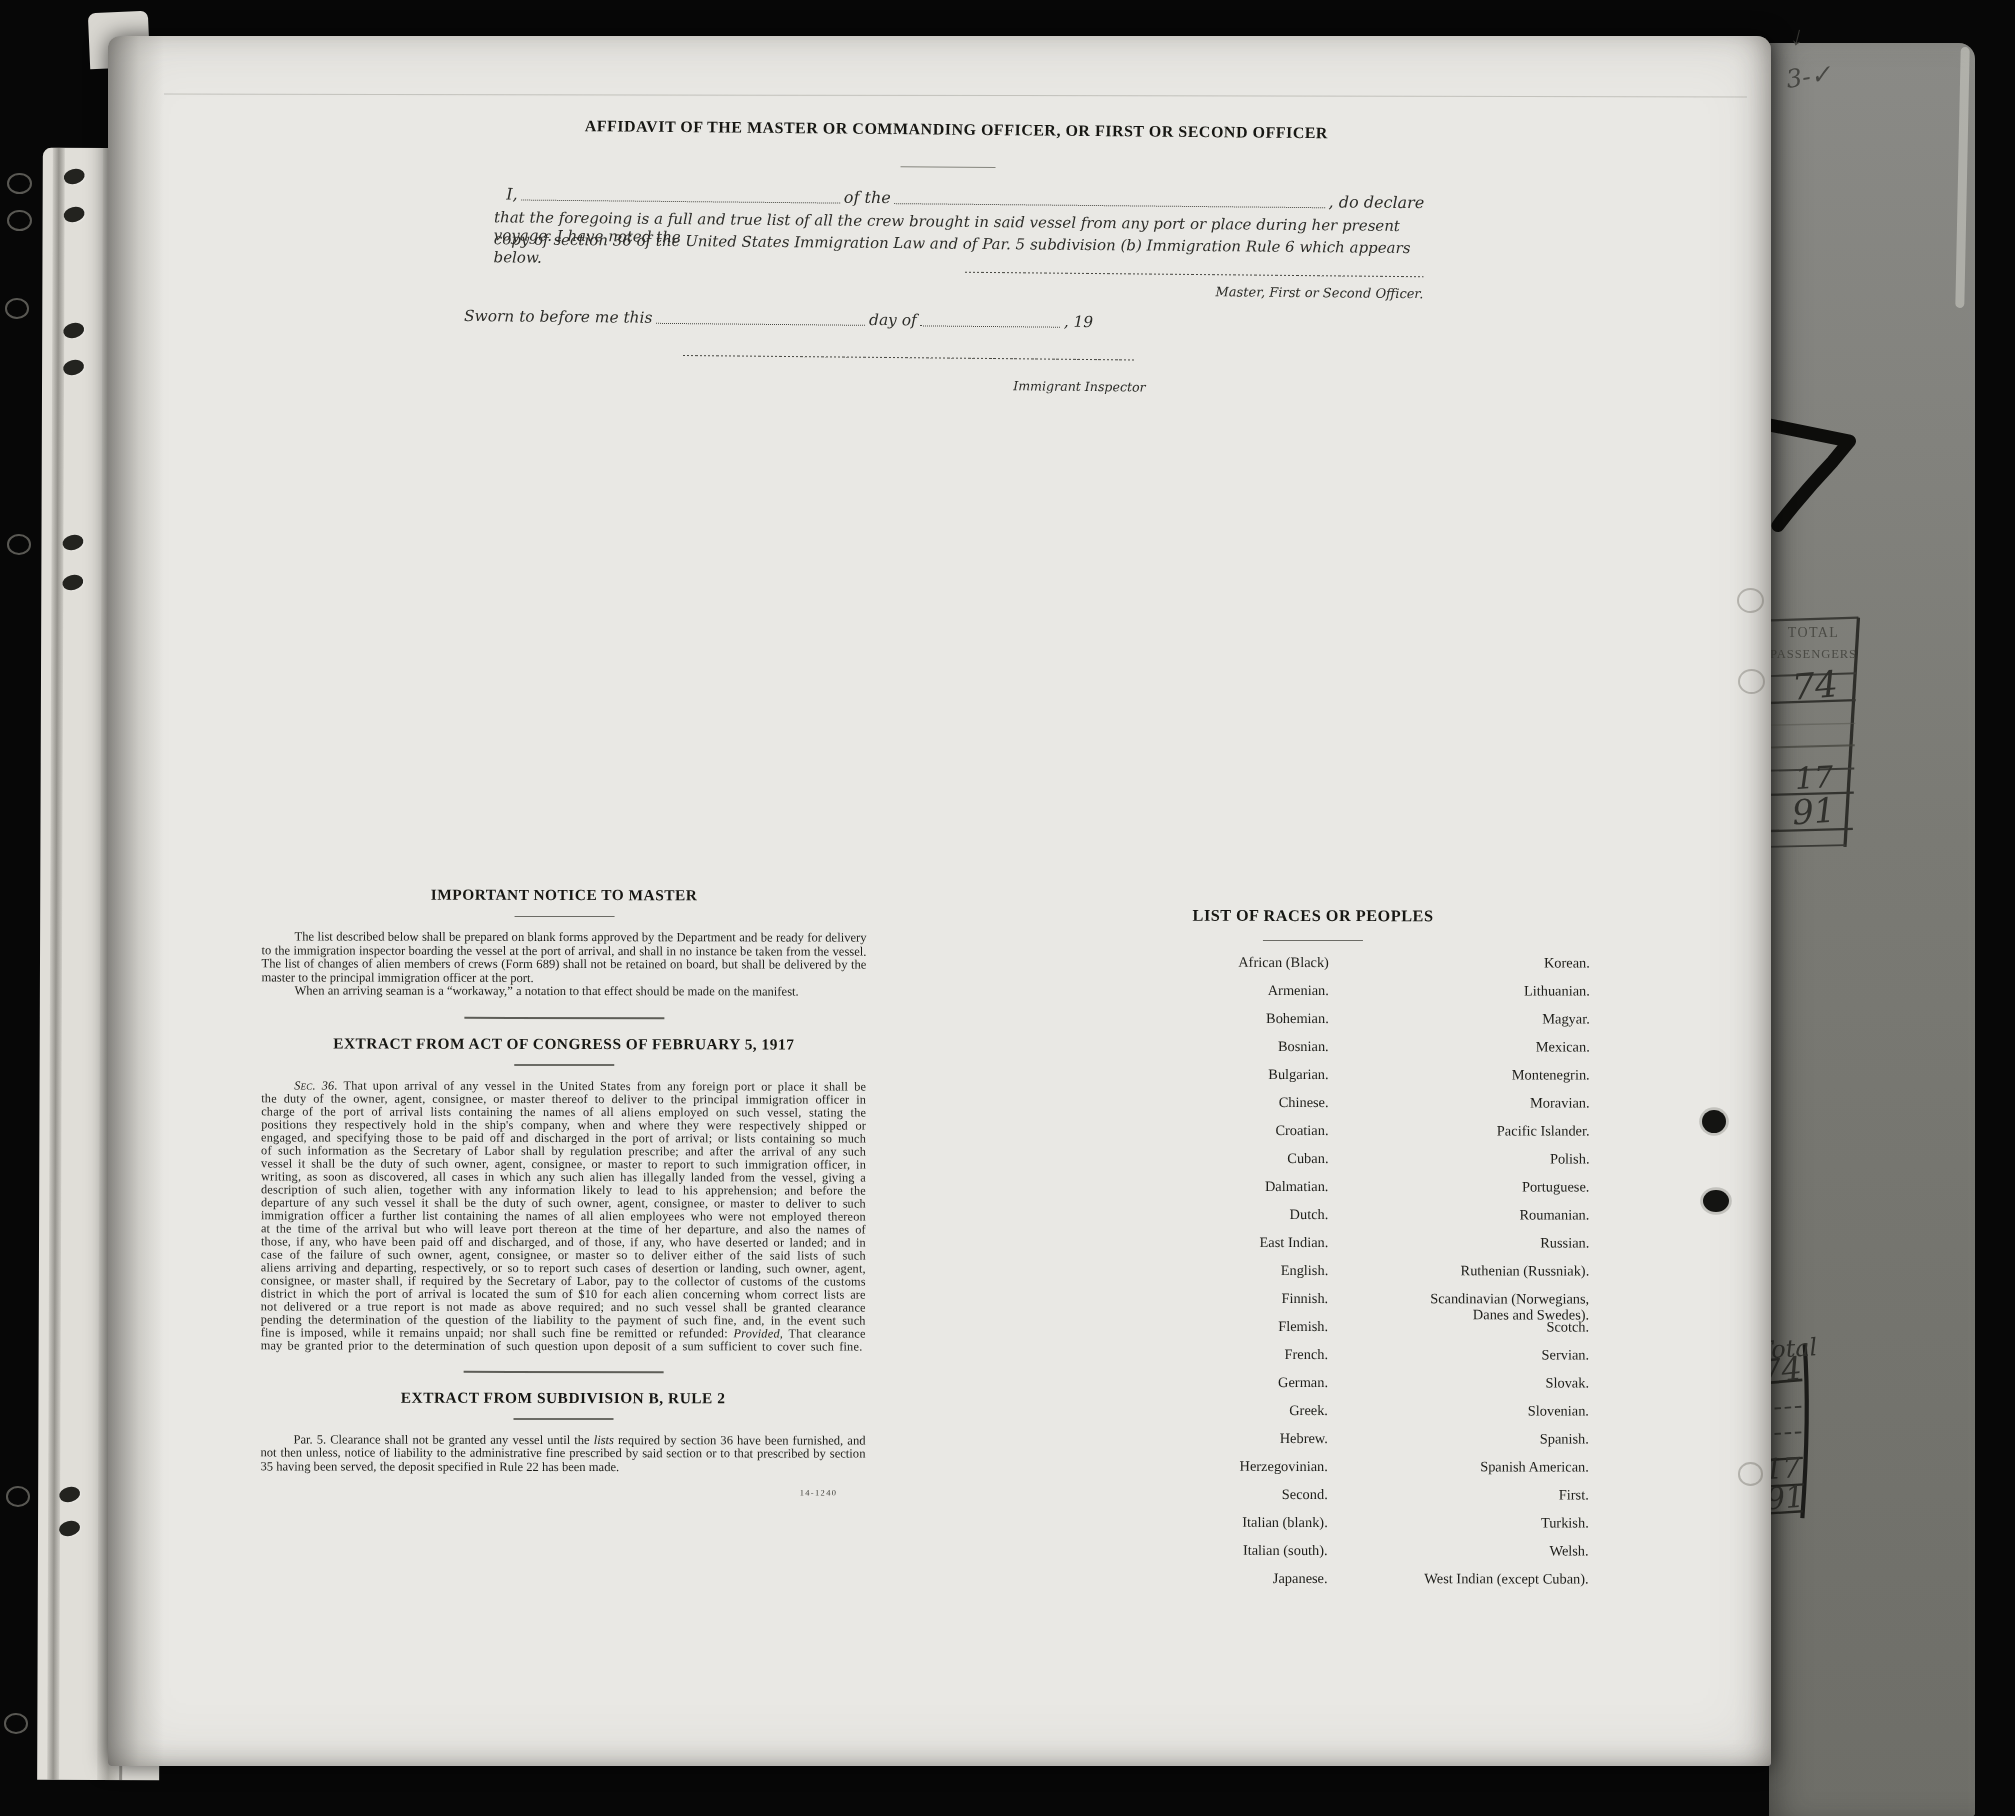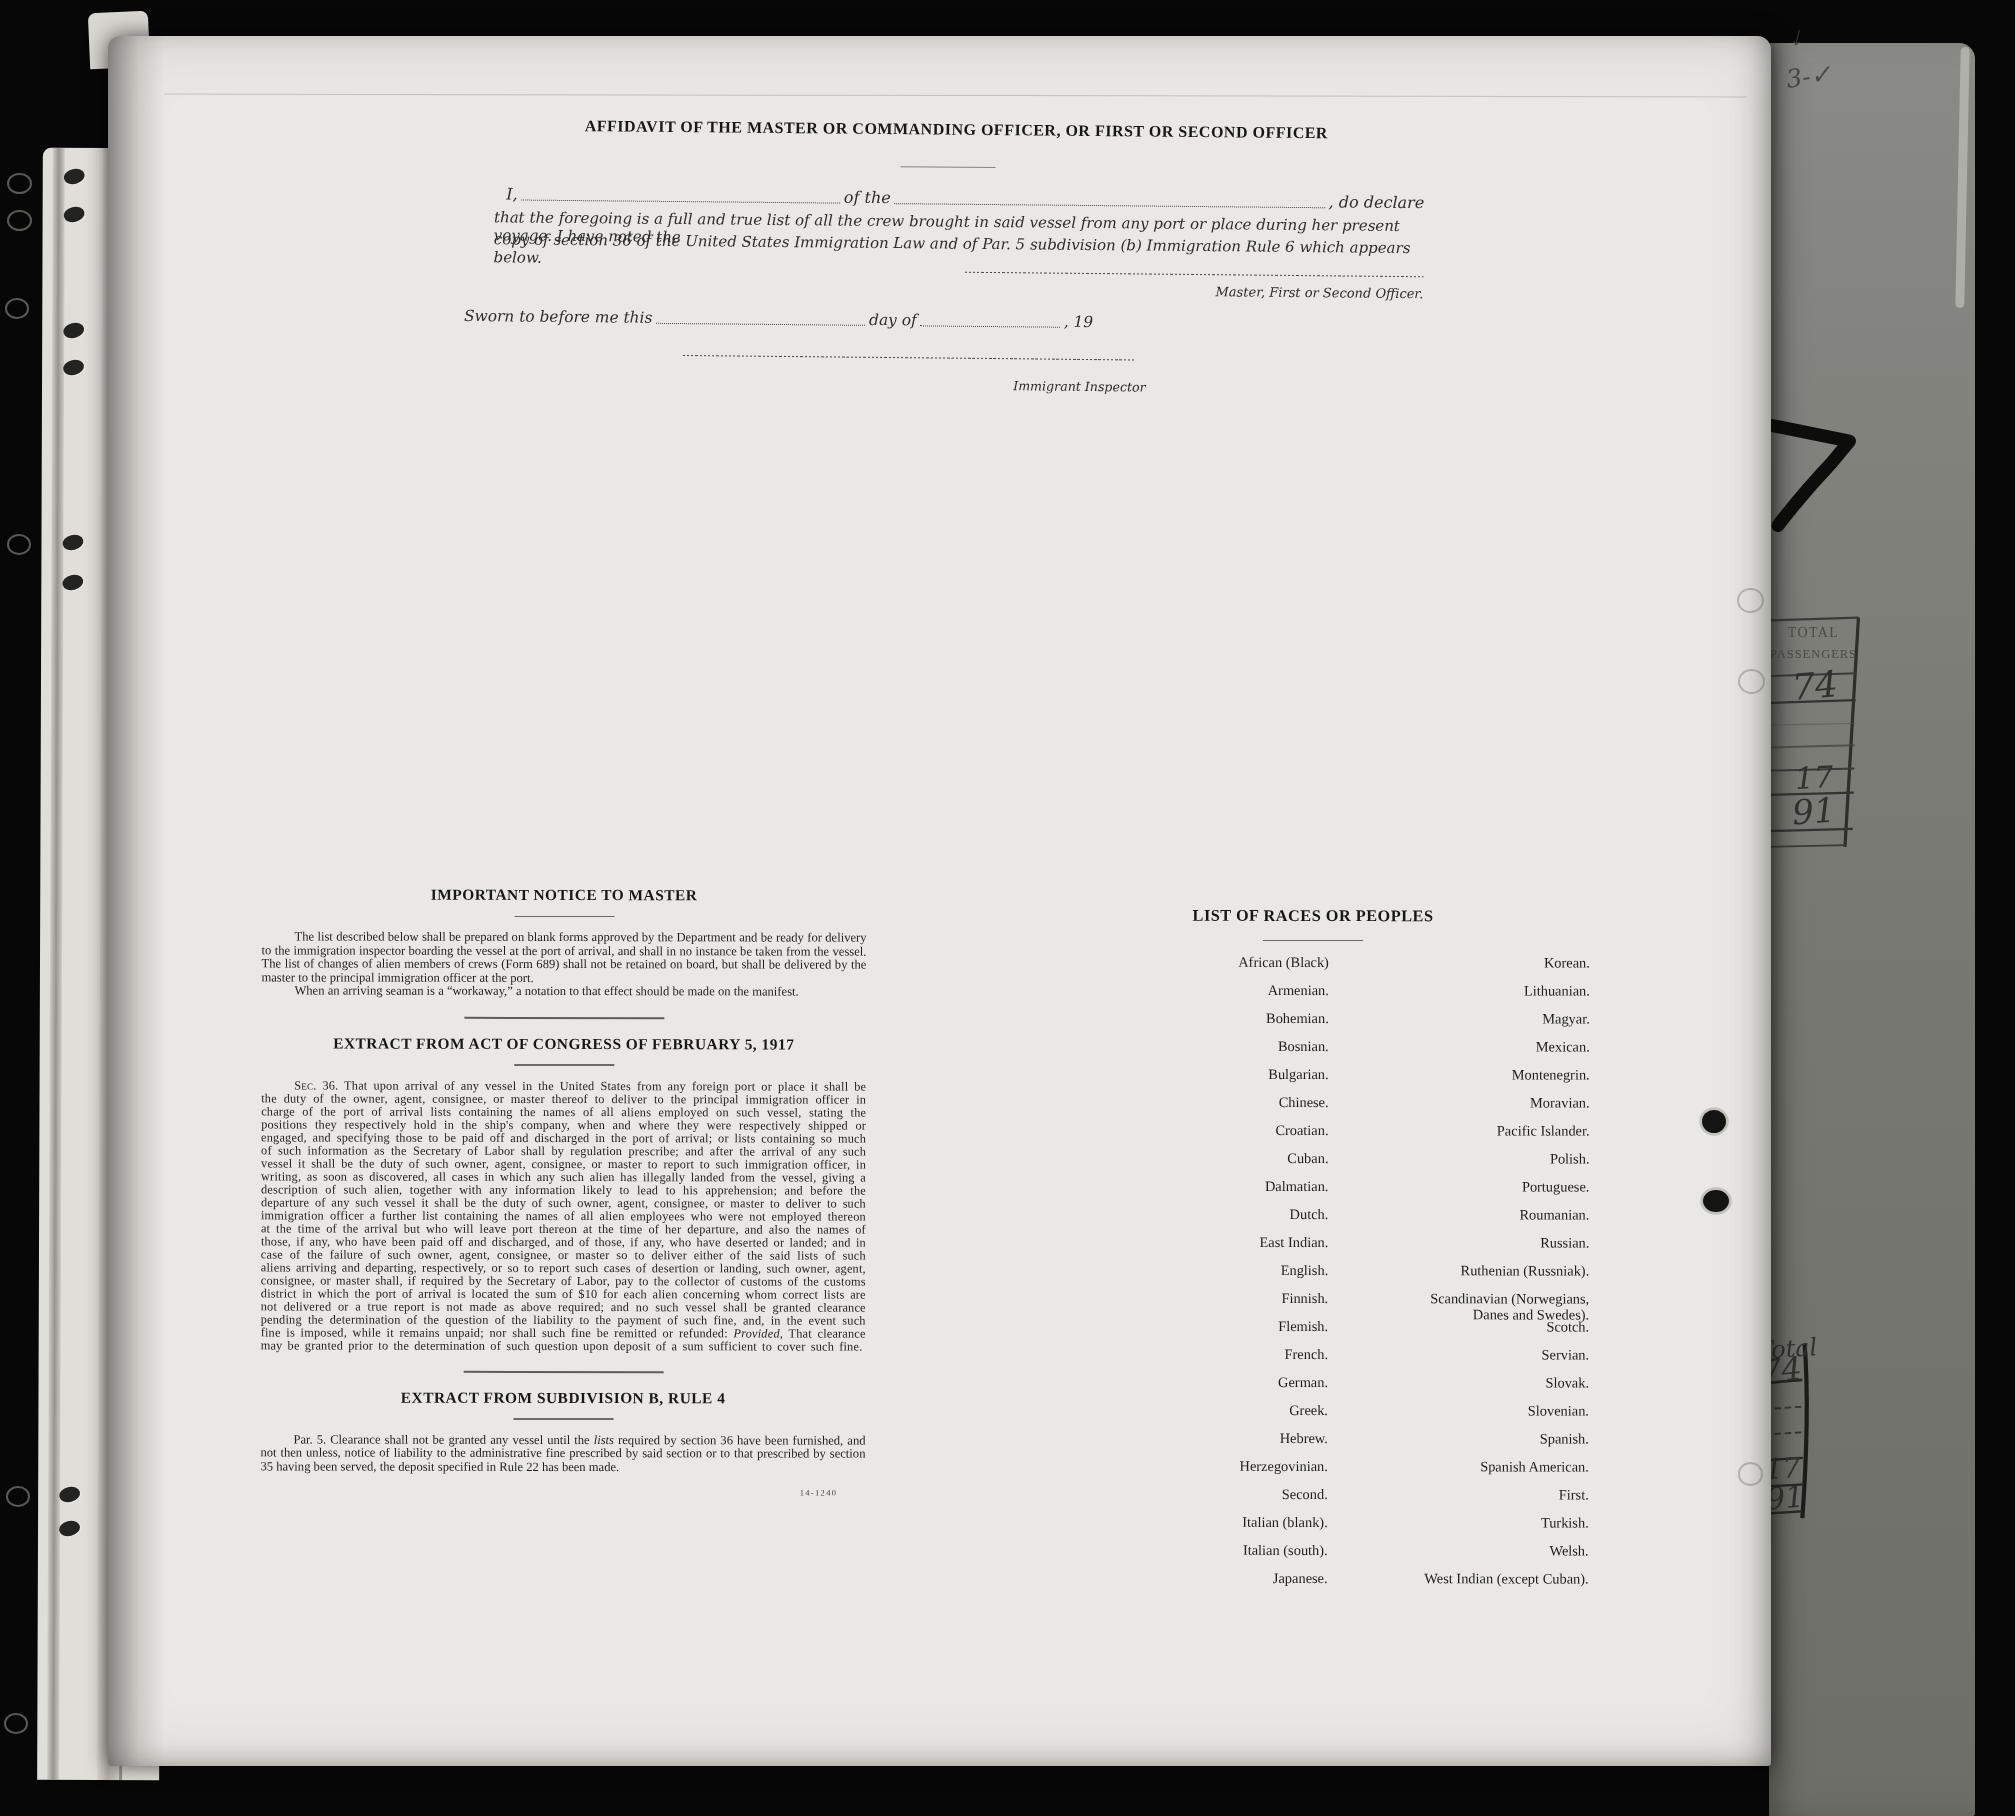--- a/index.html
+++ b/index.html
@@ -30,21 +30,21 @@
   .behind-edge{position:absolute;left:164px;top:95px;width:1583px;height:1.4px;background:rgba(110,108,100,.3);
                transform:rotate(.1deg);}
 
   
   .hand{font-family:"DejaVu Serif","Liberation Serif",serif;font-style:italic;color:#2c2c28;}
   .heading{font-weight:bold;text-align:center;letter-spacing:0.5px;color:#171713;}
   .rule{height:1.4px;background:#6b6b65;margin:0 auto;}
   .dotrule{height:1.4px;background:repeating-linear-gradient(90deg,#45453f 0 2.3px,transparent 2.3px 4.2px);}
   .leader{flex:1 1 auto;border-bottom:1.4px dotted #4a4a44;margin:0 3.7px 3.3px 3.7px;}
   .body-p{margin:0;text-align:justify;text-indent:33px;}
-  .sc{font-variant:small-caps;}
+  .sc{font-variant:small-caps;font-style:italic;}
   em{font-style:italic;margin-top:33px;}
 
   
   .affidavit{position:absolute;left:466px;top:116px;width:987px;transform:rotate(.55deg);transform-origin:0 0;}
   .aff-title{position:absolute;left:0;top:0;width:981px;font-size:16px;}
   .aff-rule{position:absolute;left:435px;top:46px;width:95px;height:1.4px;background:#84847c;}
   .aff-line1{position:absolute;left:41px;top:68px;width:918px;display:flex;align-items:flex-end;font-size:16px;}
   .aff-line1 .leader:nth-of-type(1){flex-grow:1.4;}
   .aff-body1{position:absolute;left:29px;top:92px;width:933px;font-size:15px;}
   .aff-body2{position:absolute;left:29px;top:114px;width:933px;font-size:15px;}
@@ -195,21 +195,21 @@
     <div class="rule h-rule"></div>
     <p class="body-p">The list described below shall be prepared on blank forms approved by the Department and be ready for delivery to the immigration inspector boarding the vessel at the port of arrival, and shall in no instance be taken from the vessel.  The list of changes of alien members of crews (Form 689) shall not be retained on board, but shall be delivered by the master to the principal immigration officer at the port.</p>
     <p class="body-p">When an arriving seaman is a “workaway,” a notation to that effect should be made on the manifest.</p>
 
     <div class="rule sep-rule"></div>
     <h3 class="heading">EXTRACT FROM ACT OF CONGRESS OF FEBRUARY 5, 1917</h3>
     <div class="rule h-rule"></div>
     <p class="body-p act-p"><span class="sc">Sec. 36.</span><span> That upon arrival of any vessel in the United States from any foreign port or place it shall be the duty of the owner, agent, consignee, or master thereof to deliver to the principal immigration officer in charge of the port of arrival lists containing the names of all aliens employed on such vessel, stating the positions they respectively hold in the ship's company, when and where they were respectively shipped or engaged, and specifying those to be paid off and discharged in the port of arrival; or lists containing so much of such information as the Secretary of Labor shall by regulation prescribe; and after the arrival of any such vessel it shall be the duty of such owner, agent, consignee, or master to report to such immigration officer, in writing, as soon as discovered, all cases in which any such alien has illegally landed from the vessel, giving a description of such alien, together with any information likely to lead to his apprehension; and before the departure of any such vessel it shall be the duty of such owner, agent, consignee, or master to deliver to such immigration officer a further list containing the names of all alien employees who were not employed thereon at the time of the arrival but who will leave port thereon at the time of her departure, and also the names of those, if any, who have been paid off and discharged, and of those, if any, who have deserted or landed; and in case of the failure of such owner, agent, consignee, or master so to deliver either of the said lists of such aliens arriving and departing, respectively, or so to report such cases of desertion or landing, such owner, agent, consignee, or master shall, if required by the Secretary of Labor, pay to the collector of customs of the customs district in which the port of arrival is located the sum of $10 for each alien concerning whom correct lists are not delivered or a true report is not made as above required; and no such vessel shall be granted clearance pending the determination of the question of the liability to the payment of such fine, and, in the event such fine is imposed, while it remains unpaid; nor shall such fine be remitted or refunded: </span><em>Provided,</em><span> That clearance may be granted prior to the determination of such question upon deposit of a sum sufficient to cover such fine.</span></p>
 
     <div class="rule sep-rule"></div>
-    <h3 class="heading">EXTRACT FROM SUBDIVISION B, RULE 4</h3>
+    <h3 class="heading">EXTRACT FROM SUBDIVISION B, RULE 2</h3>
     <div class="rule h-rule"></div>
     <p class="body-p"><span>Par. 5.</span><span> Clearance shall not be granted any vessel until the </span><em>lists</em><span> required by section 36 have been furnished, and not then unless, notice of liability to the administrative fine prescribed by said section or to that prescribed by section 35 having been served, the deposit specified in Rule 22 has been made.</span></p>
     <div class="formno">14-1240</div>
   </div>
 
   <div class="races">
     <h3 class="heading" style="margin:0">LIST OF RACES OR PEOPLES</h3>
     <div class="rule races-rule"></div>
     <ul class="race-list lft">
       <li>African (Black)</li>

